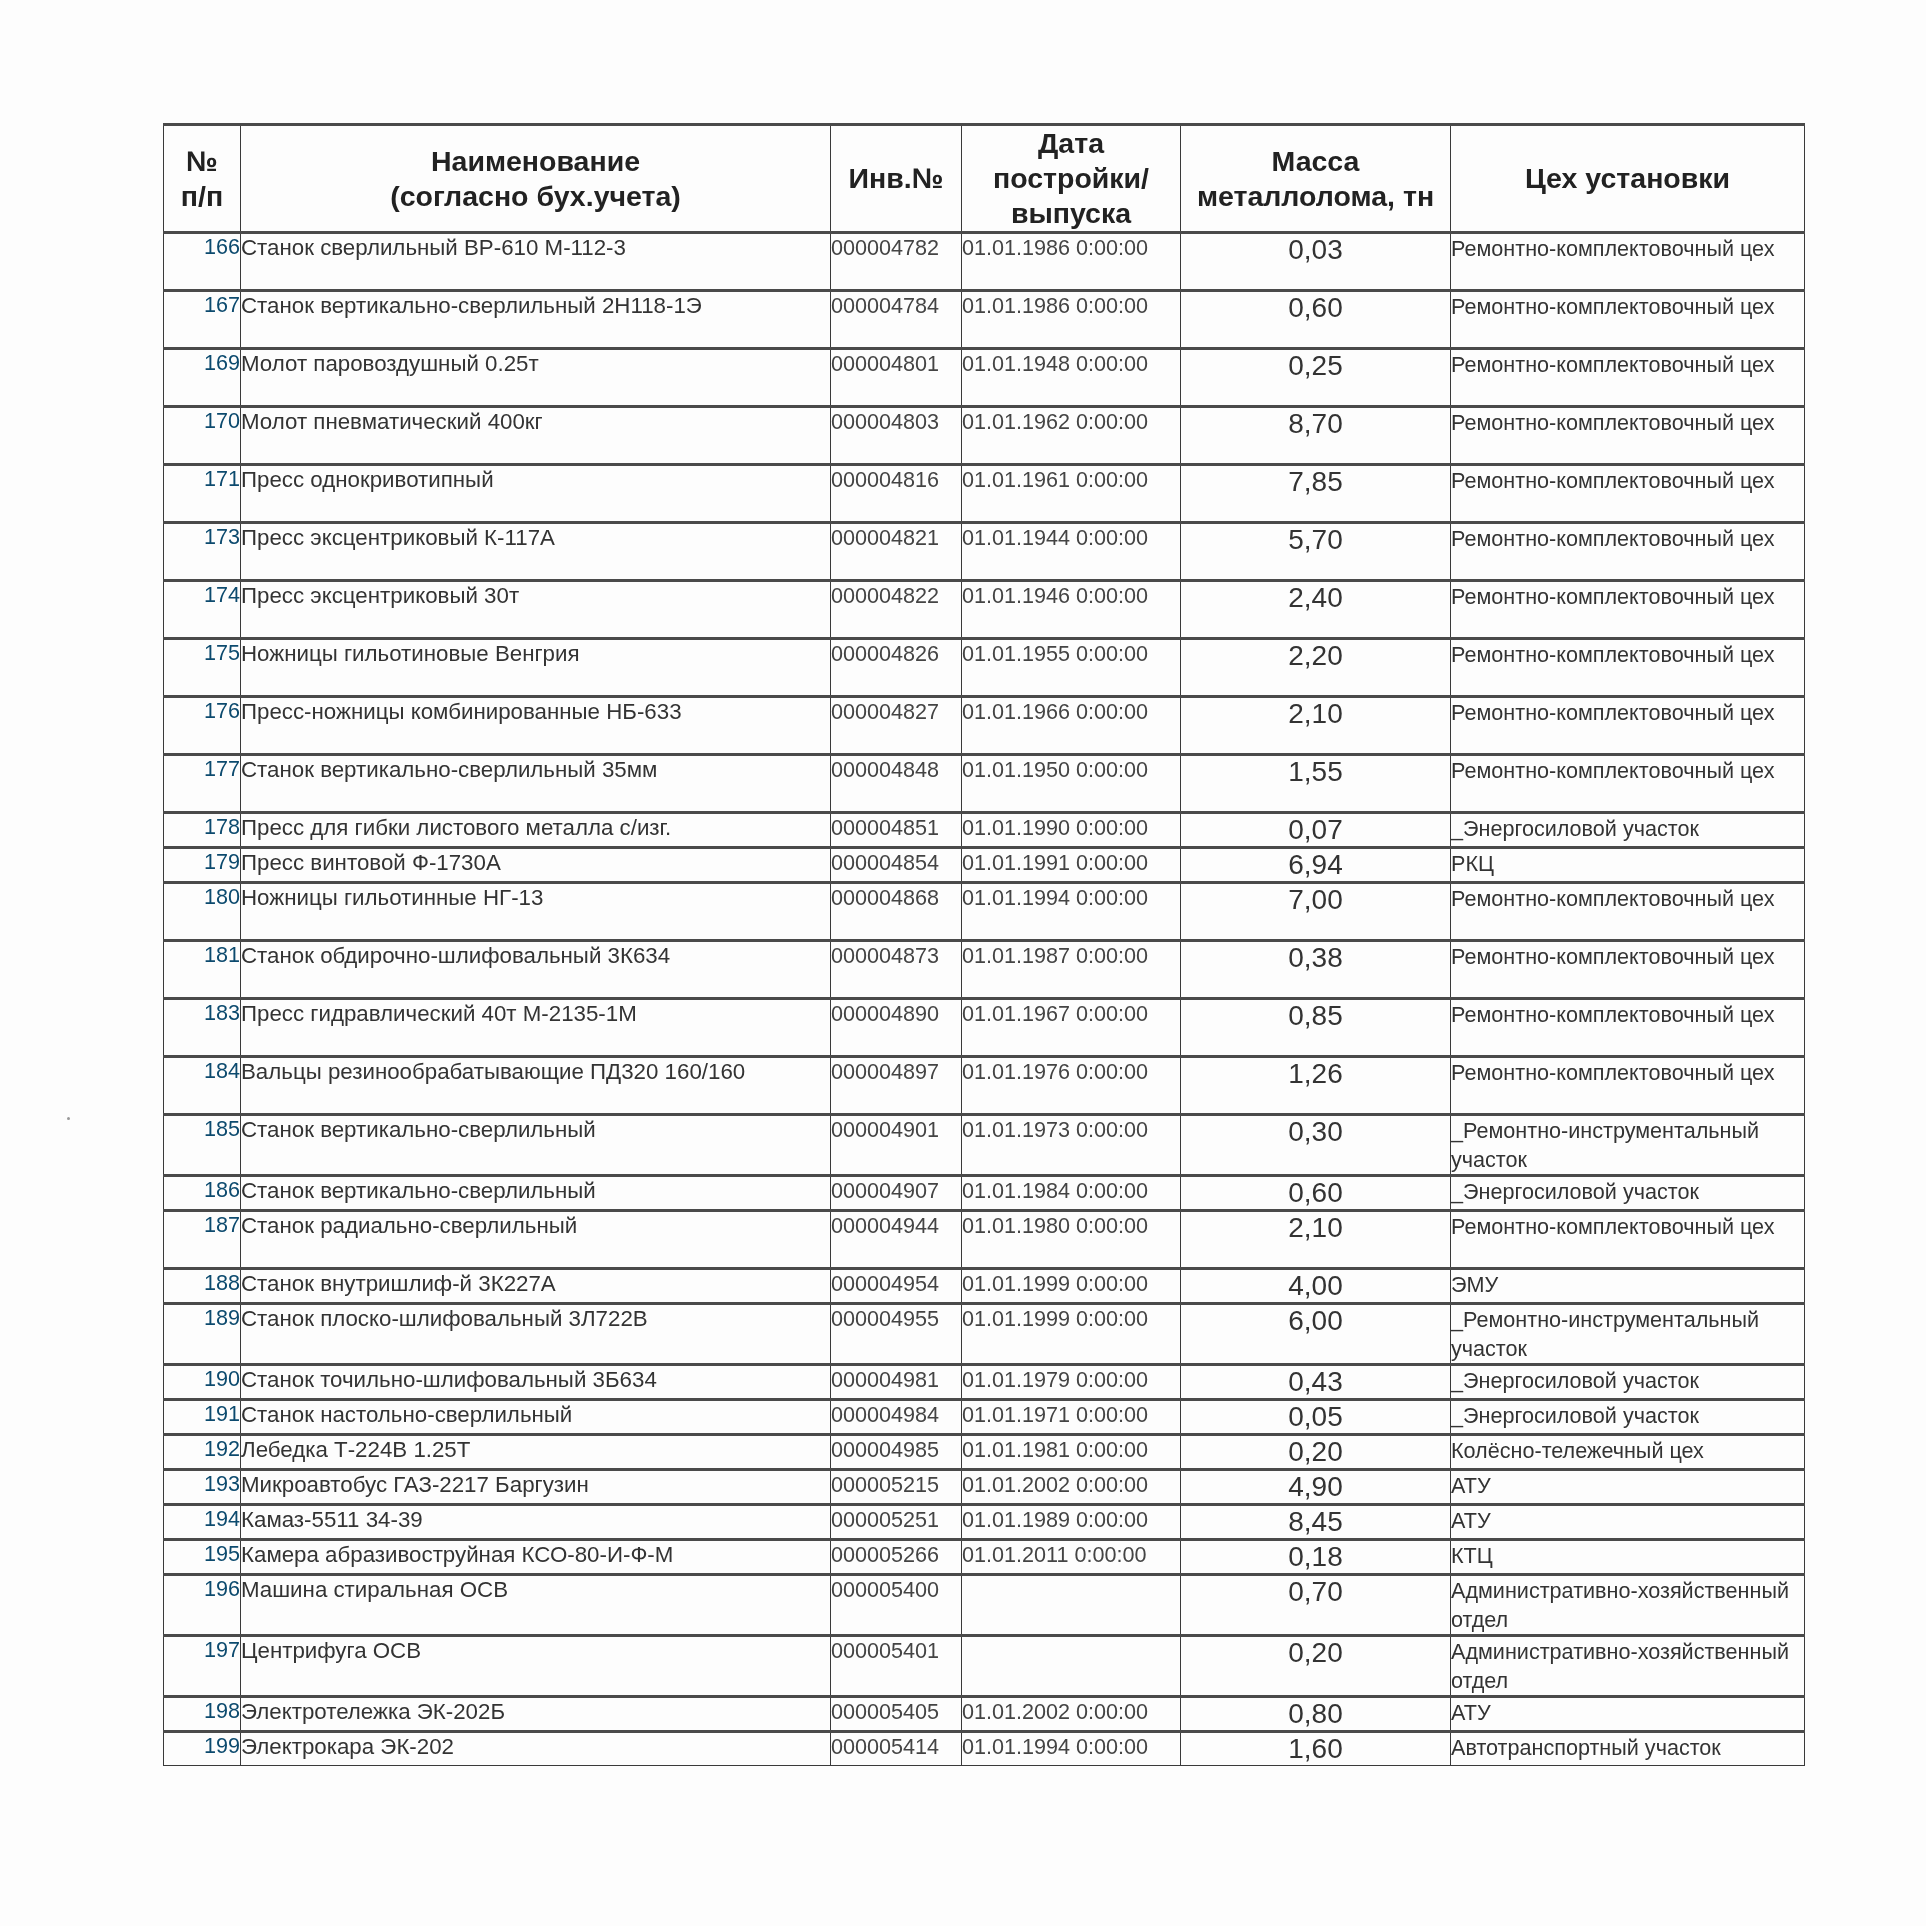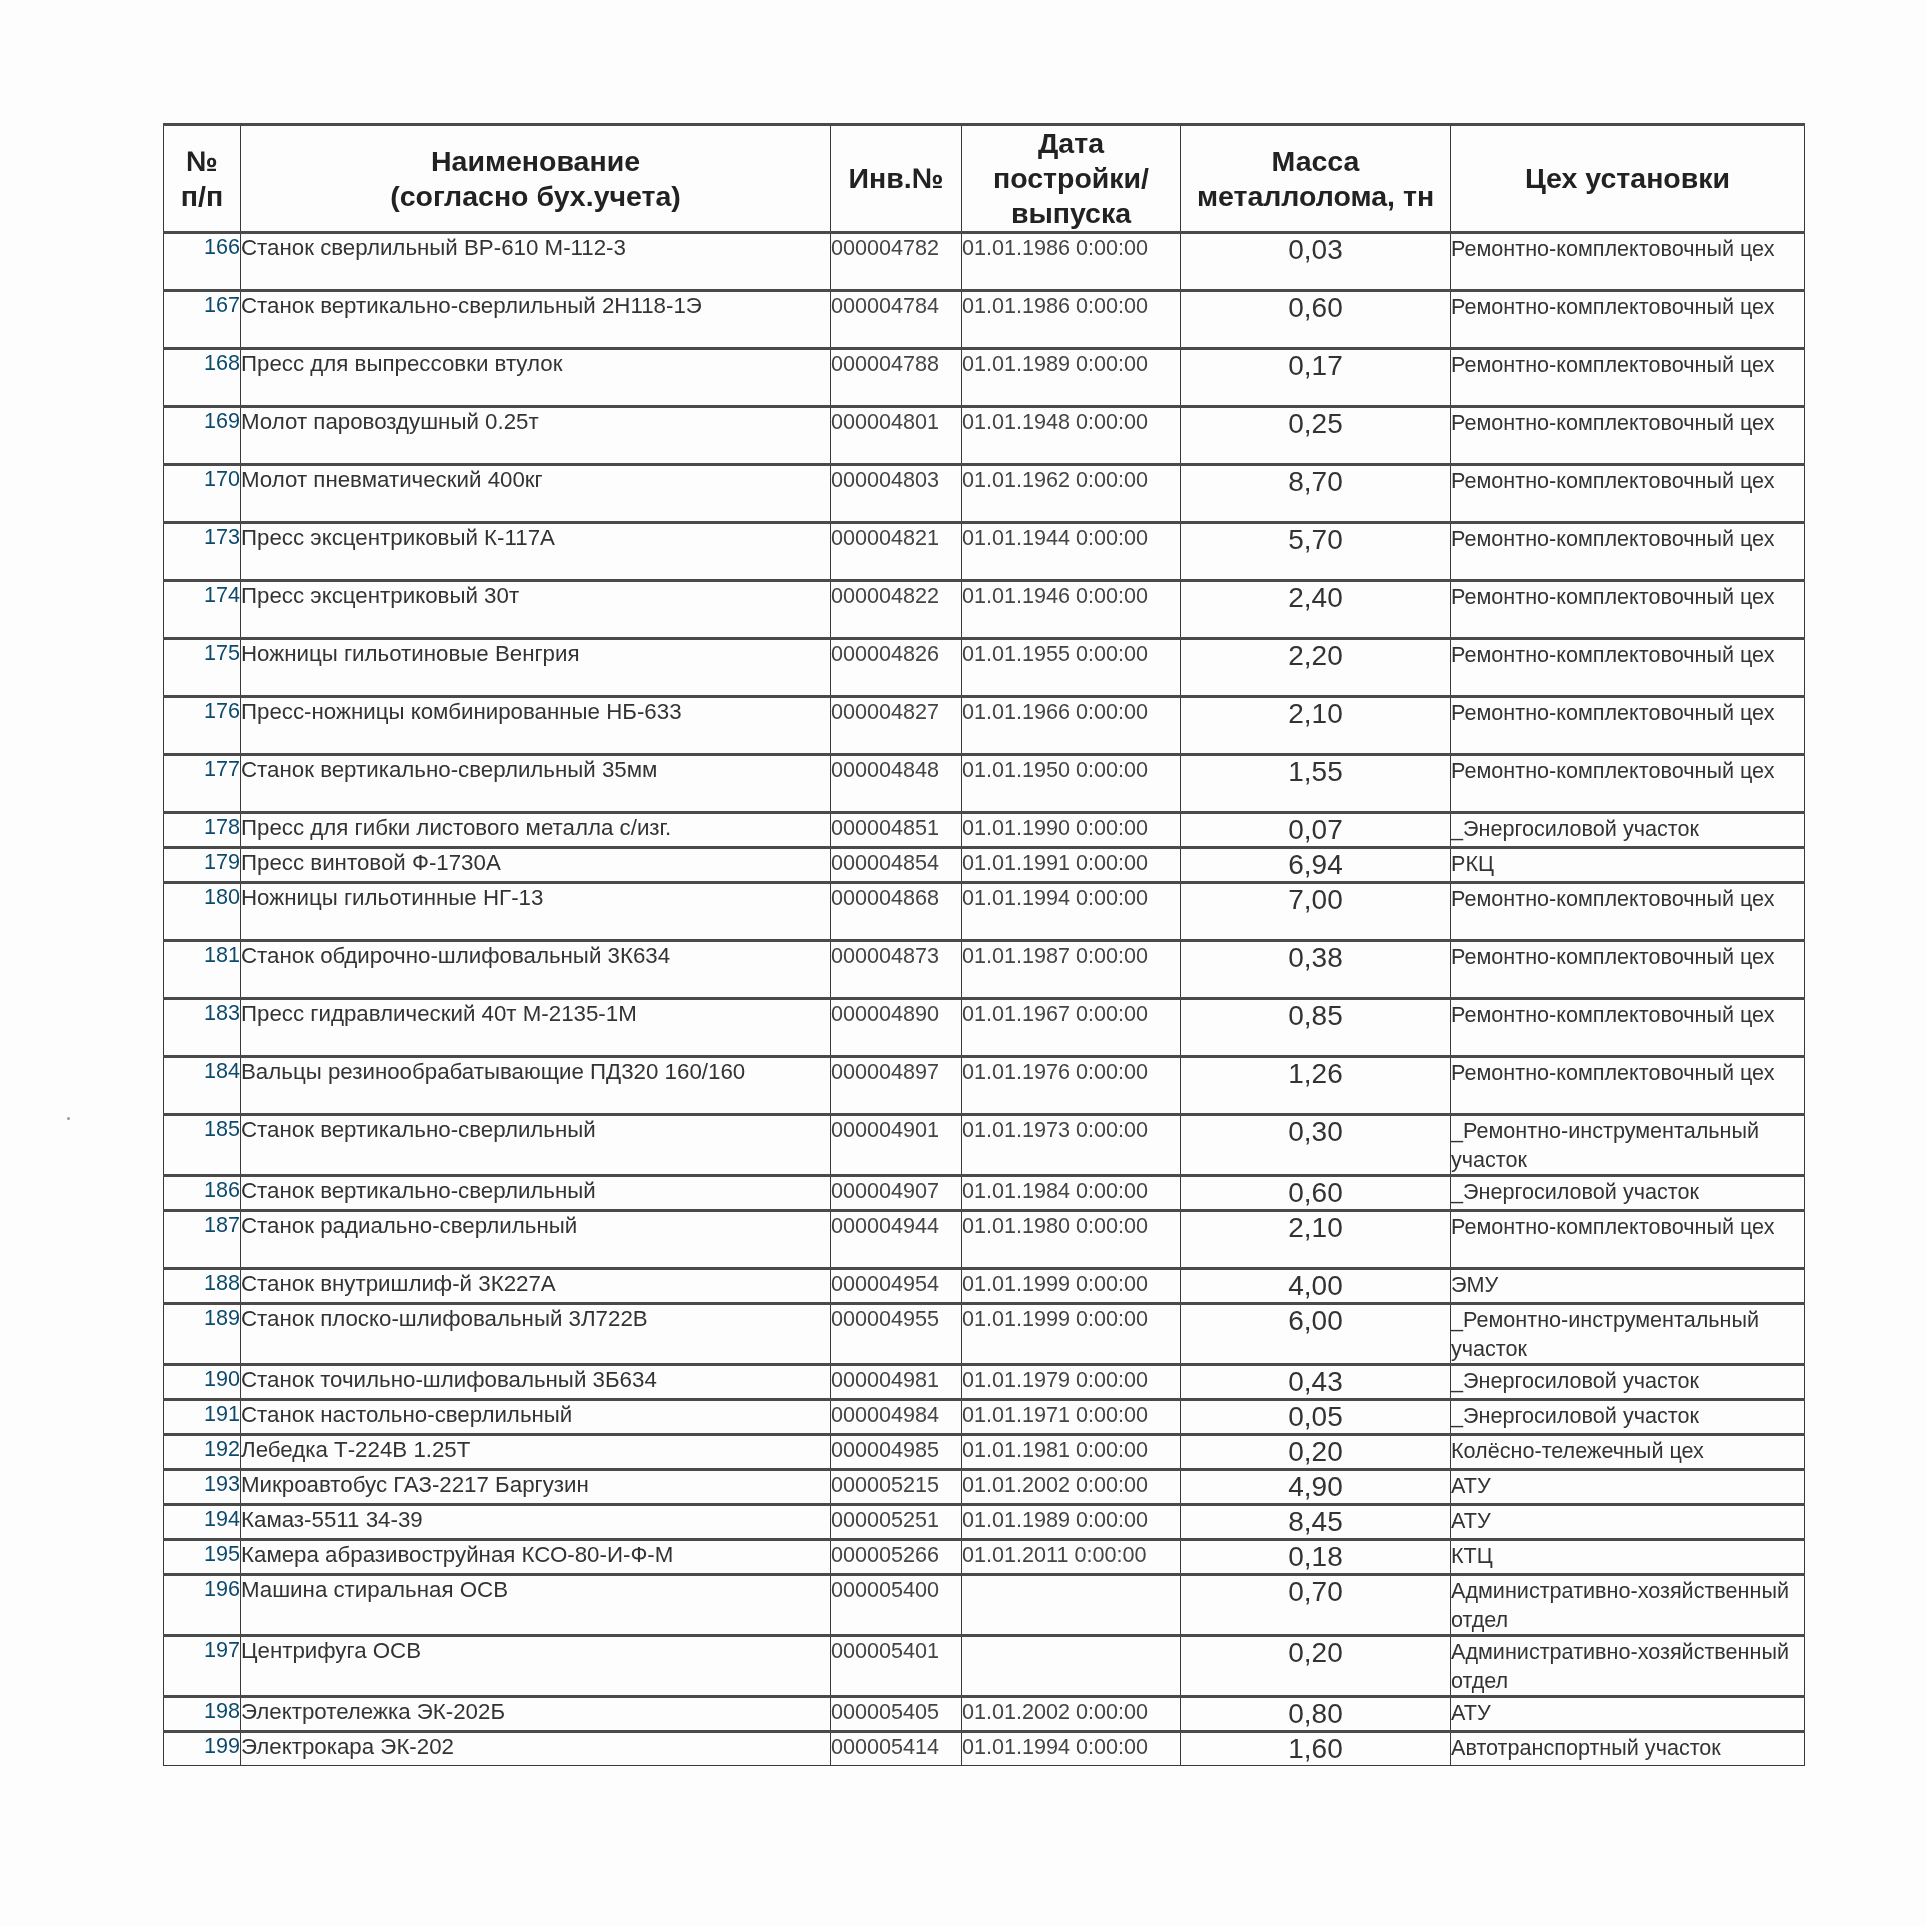--- a/index.html
+++ b/index.html
@@ -80,41 +80,41 @@
         </tr>
         <tr class="tall">
           <td class="num">167</td>
           <td class="name">Станок вертикально-сверлильный 2Н118-1Э</td>
           <td class="invno">000004784</td>
           <td class="date">01.01.1986 0:00:00</td>
           <td class="mass">0,60</td>
           <td class="shop">Ремонтно-комплектовочный цех</td>
         </tr>
         <tr class="tall">
-          <td class="num">168</td>
-          <td class="name">Пресс для выпрессовки втулок</td>
-          <td class="invno">000004788</td>
-          <td class="date">01.01.1989 0:00:00</td>
-          <td class="mass">0,17</td>
-          <td class="shop">Ремонтно-комплектовочный цех</td>
-        </tr>
-        <tr class="tall">
           <td class="num">169</td>
           <td class="name">Молот паровоздушный 0.25т</td>
           <td class="invno">000004801</td>
           <td class="date">01.01.1948 0:00:00</td>
           <td class="mass">0,25</td>
           <td class="shop">Ремонтно-комплектовочный цех</td>
         </tr>
         <tr class="tall">
           <td class="num">170</td>
           <td class="name">Молот пневматический 400кг</td>
           <td class="invno">000004803</td>
           <td class="date">01.01.1962 0:00:00</td>
           <td class="mass">8,70</td>
+          <td class="shop">Ремонтно-комплектовочный цех</td>
+        </tr>
+        <tr class="tall">
+          <td class="num">171</td>
+          <td class="name">Пресс однокривотипный</td>
+          <td class="invno">000004816</td>
+          <td class="date">01.01.1961 0:00:00</td>
+          <td class="mass">7,85</td>
           <td class="shop">Ремонтно-комплектовочный цех</td>
         </tr>
         <tr class="tall">
           <td class="num">173</td>
           <td class="name">Пресс эксцентриковый К-117А</td>
           <td class="invno">000004821</td>
           <td class="date">01.01.1944 0:00:00</td>
           <td class="mass">5,70</td>
           <td class="shop">Ремонтно-комплектовочный цех</td>
         </tr>

